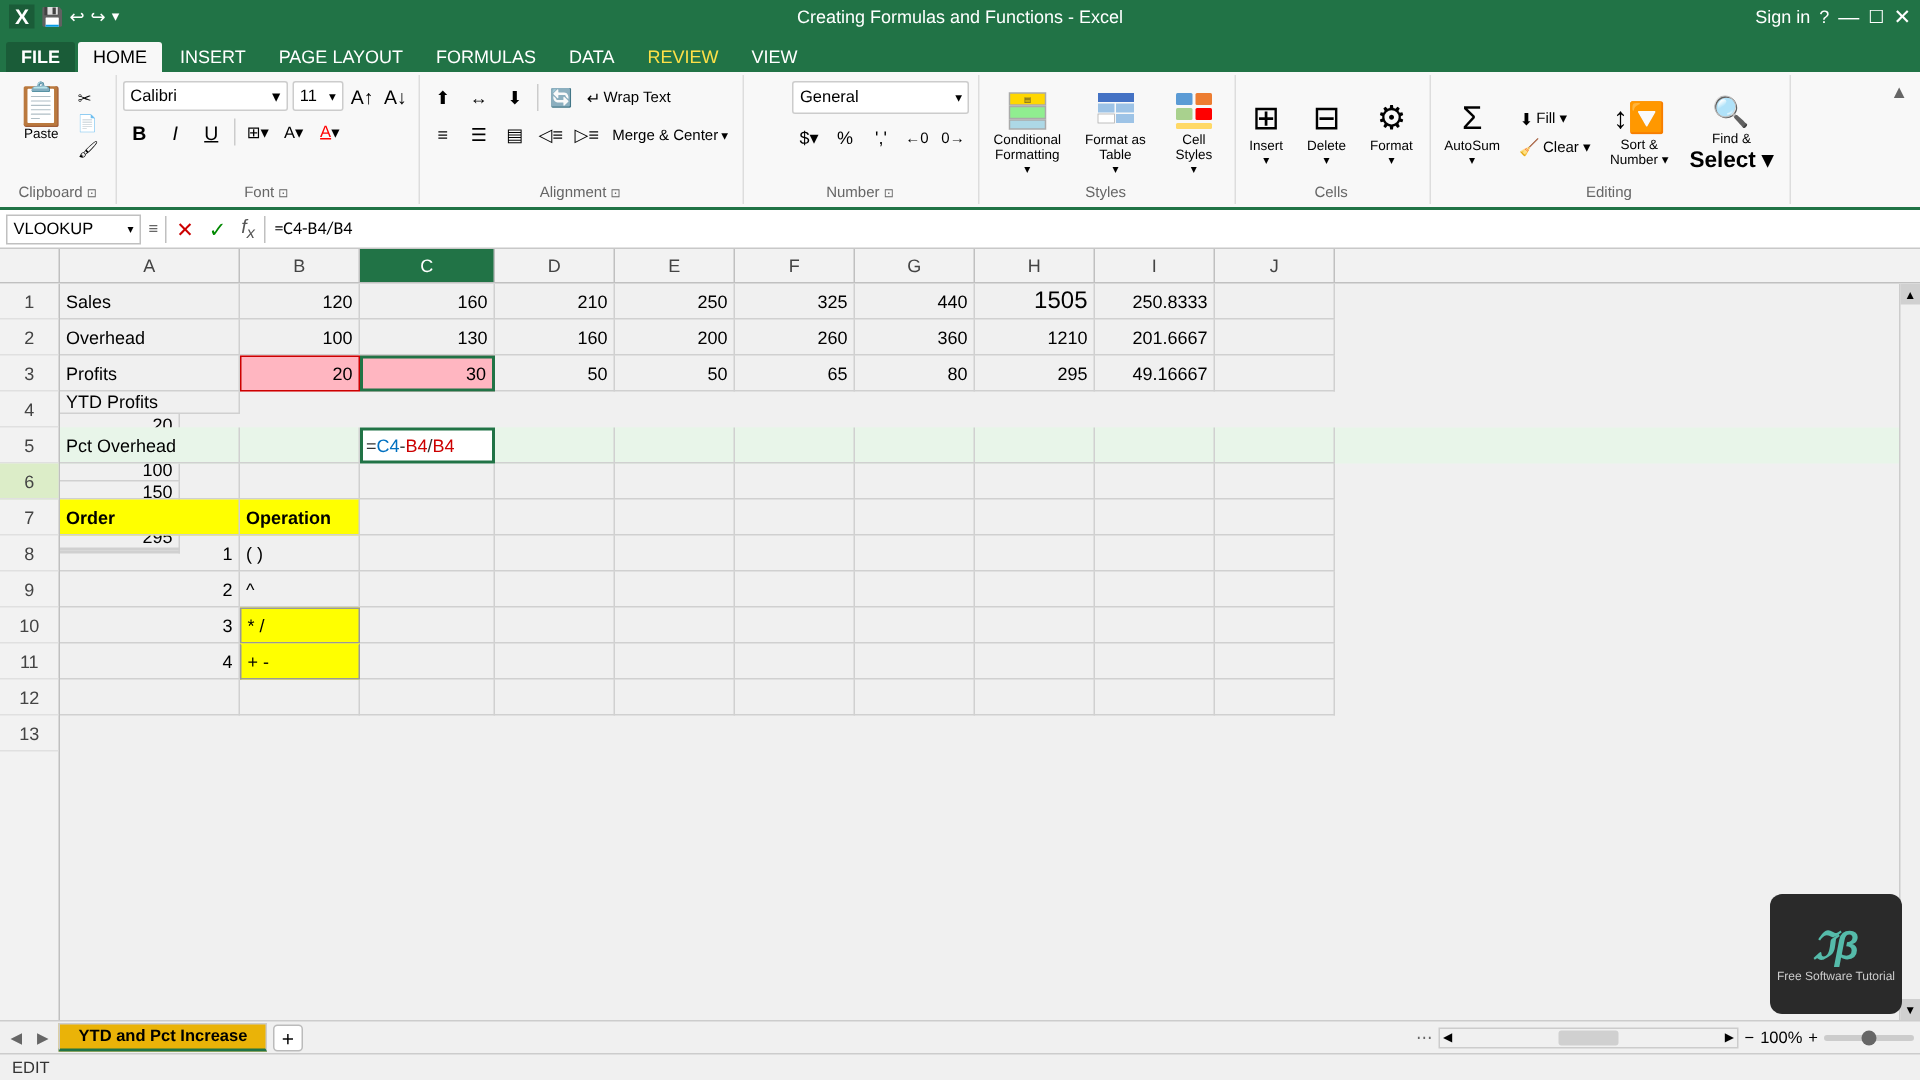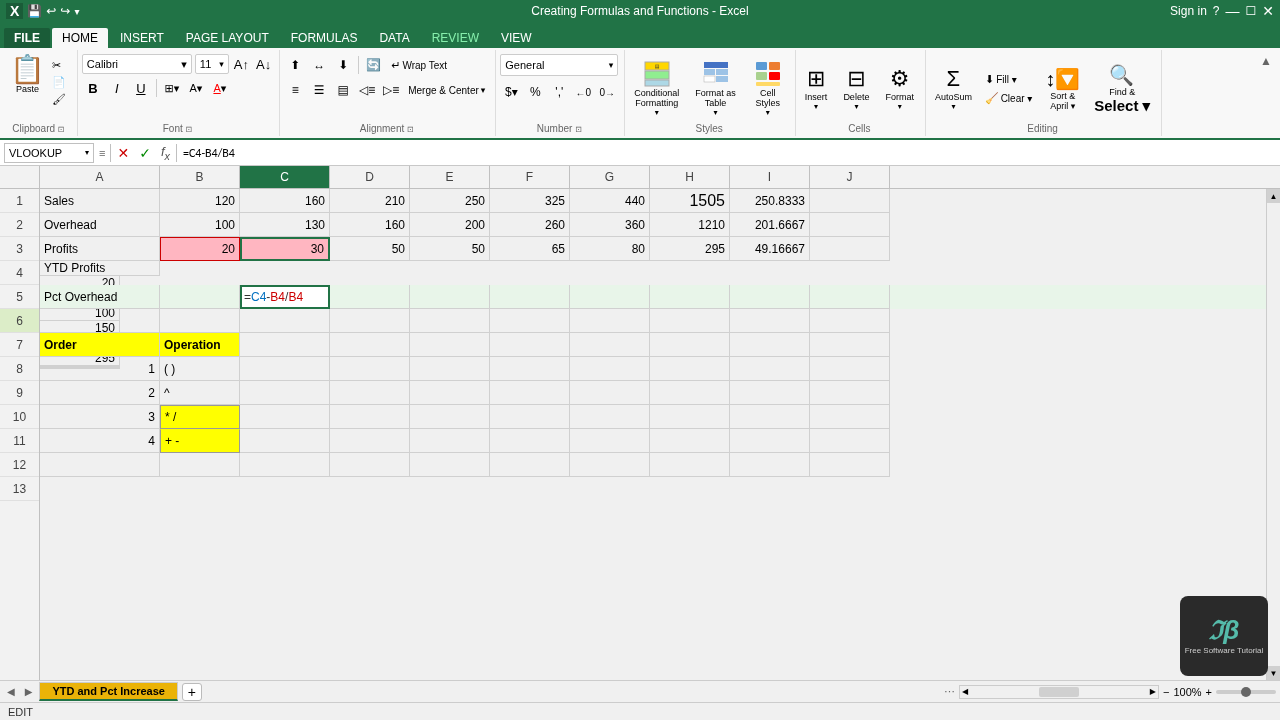--- a/index.html
+++ b/index.html
@@ -38,21 +38,21 @@
     </div>
   </div>
 
   <div id="menu-bar" style="height:26px; background:#217346; display:flex; align-items:flex-end; padding-left:4px;">
     <div style="padding:3px 10px; background:#1a5c38; color:white; font-size:12px; cursor:pointer; border-radius:2px 2px 0 0; font-weight:bold;">FILE</div>
     <div style="padding:3px 10px; background:#f8f8f8; color:#000; font-size:12px; cursor:pointer; border-radius:2px 2px 0 0;">HOME</div>
     <div style="padding:3px 10px; color:white; font-size:12px; cursor:pointer;">INSERT</div>
     <div style="padding:3px 10px; color:white; font-size:12px; cursor:pointer;">PAGE LAYOUT</div>
     <div style="padding:3px 10px; color:white; font-size:12px; cursor:pointer;">FORMULAS</div>
     <div style="padding:3px 10px; color:white; font-size:12px; cursor:pointer;">DATA</div>
-    <div style="padding:3px 10px; color:#86efac; font-size:12px; cursor:pointer;text-align:right;">REVIEW</div>
+    <div style="padding:3px 10px; color:#fde047; font-size:12px; cursor:pointer;text-align:right;">REVIEW</div>
     <div style="padding:3px 10px; color:white; font-size:12px; cursor:pointer;">VIEW</div>
   </div>
 
   <div id="ribbon-content" style="height:92px; background:#f8f8f8; border-bottom:2px solid #217346; display:flex; align-items:stretch; padding:2px 4px; gap:0; overflow:hidden;">
 
     <div style="display:flex; flex-direction:column; padding:2px 6px 0 2px; border-right:1px solid #ddd; min-width:60px;">
       <div style="display:flex; flex:1; align-items:flex-start; padding-top:2px;">
         <div style="display:flex; flex-direction:column; align-items:center; cursor:pointer; padding:2px 4px; border-radius:3px;">
           <span style="font-size:28px; line-height:1;">📋</span>
           <span style="font-size:9px;">Paste</span>
@@ -115,21 +115,21 @@
           <div style="display:flex; align-items:center; gap:2px; cursor:pointer; padding:1px 4px; font-size:11px; border-radius:2px;">
             <span style="font-size:10px;">Merge &amp; Center</span>
               <span style="font-size:9px;">▾</span>
           </div>
         </div>
       </div>
       <div style="font-size:10px; color:#666; text-align:center; padding-bottom:2px;">Alignment <span style="font-size:8px;">⊡</span></div>
     </div>
 
     <div style="display:flex; flex-direction:column; padding:2px 6px 0 4px; border-right:1px solid #ddd; min-width:100px;">
-      <div style="display:flex; flex-direction:column; gap:3px; flex:1; padding-top:2px;">
+      <div style="display:flex; flex-direction:column; gap:3px; flex:1; padding-top:2px;margin-left:28px;">
         <div style="border:1px solid #ccc; border-radius:2px; padding:1px 4px; font-size:11px; height:22px; background:white; display:flex; align-items:center; justify-content:space-between; cursor:pointer;">
           <span>General</span>
             <span style="font-size:9px;">▾</span>
         </div>
         <div style="display:flex; align-items:center; gap:2px; margin-top:2px;">
           <div style="width:22px; height:22px; display:flex; align-items:center; justify-content:center; cursor:pointer; font-size:12px; border:1px solid transparent;">$▾</div>
           <div style="width:22px; height:22px; display:flex; align-items:center; justify-content:center; cursor:pointer; font-size:12px; border:1px solid transparent;">%</div>
           <div style="width:22px; height:22px; display:flex; align-items:center; justify-content:center; cursor:pointer; font-size:12px; border:1px solid transparent;">','</div>
           <div style="width:22px; height:22px; display:flex; align-items:center; justify-content:center; cursor:pointer; font-size:10px; border:1px solid transparent;">←0</div>
           <div style="width:22px; height:22px; display:flex; align-items:center; justify-content:center; cursor:pointer; font-size:10px; border:1px solid transparent;">0→</div>
@@ -216,21 +216,21 @@
               <span style="font-size:10px;">Fill ▾</span>
           </div>
           <div style="display:flex; align-items:center; gap:2px; cursor:pointer; padding:2px 4px; font-size:11px; border-radius:2px;">
             <span>🧹</span>
               <span style="font-size:10px;">Clear ▾</span>
           </div>
         </div>
         <div style="display:flex; flex-direction:column; align-items:center; cursor:pointer; padding:3px 5px; border-radius:3px; height:58px; justify-content:center;">
           <span style="font-size:20px;">↕🔽</span>
           <span style="font-size:9px;">Sort &amp;</span>
-          <span style="font-size:9px;">April ▾</span>
+          <span style="font-size:9px;">Number ▾</span>
         </div>
         <div style="display:flex; flex-direction:column; align-items:center; cursor:pointer; padding:3px 5px; border-radius:3px; height:58px; justify-content:center;">
           <span style="font-size:20px;">🔍</span>
           <span style="font-size:9px;">Find &amp;</span>
           <span style="font-size:15px;font-weight:bold;">Select ▾</span>
         </div>
       </div>
       <div style="font-size:10px; color:#666; text-align:center; padding-bottom:2px;">Editing</div>
     </div>
 

